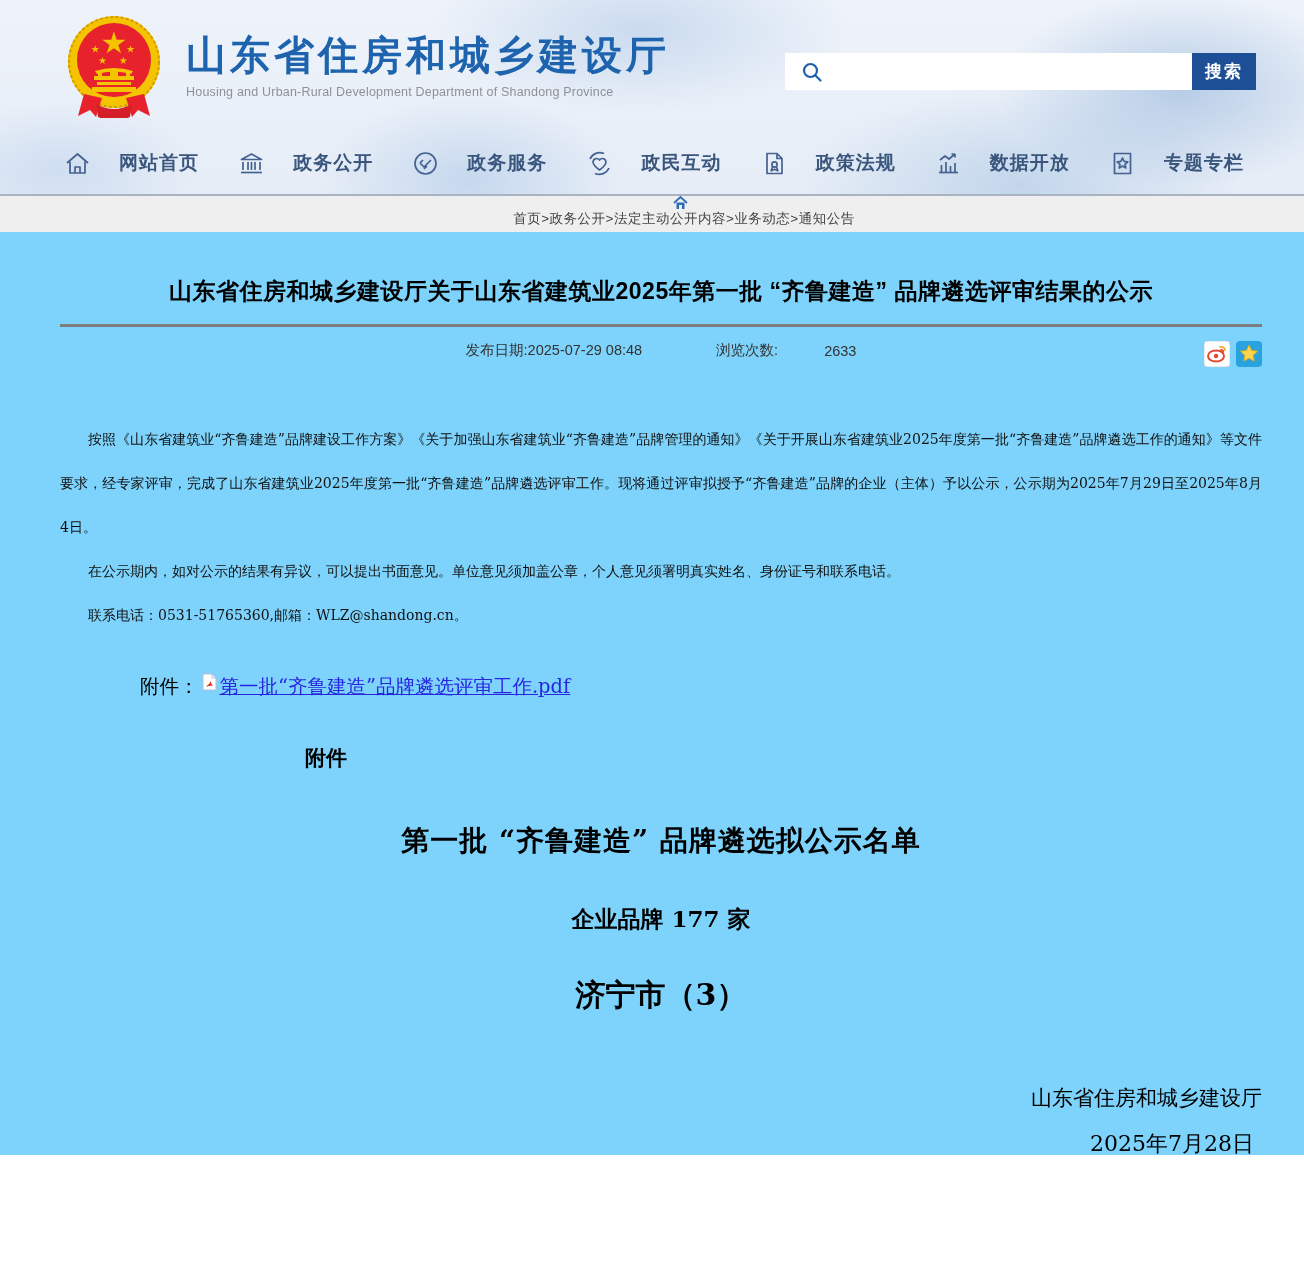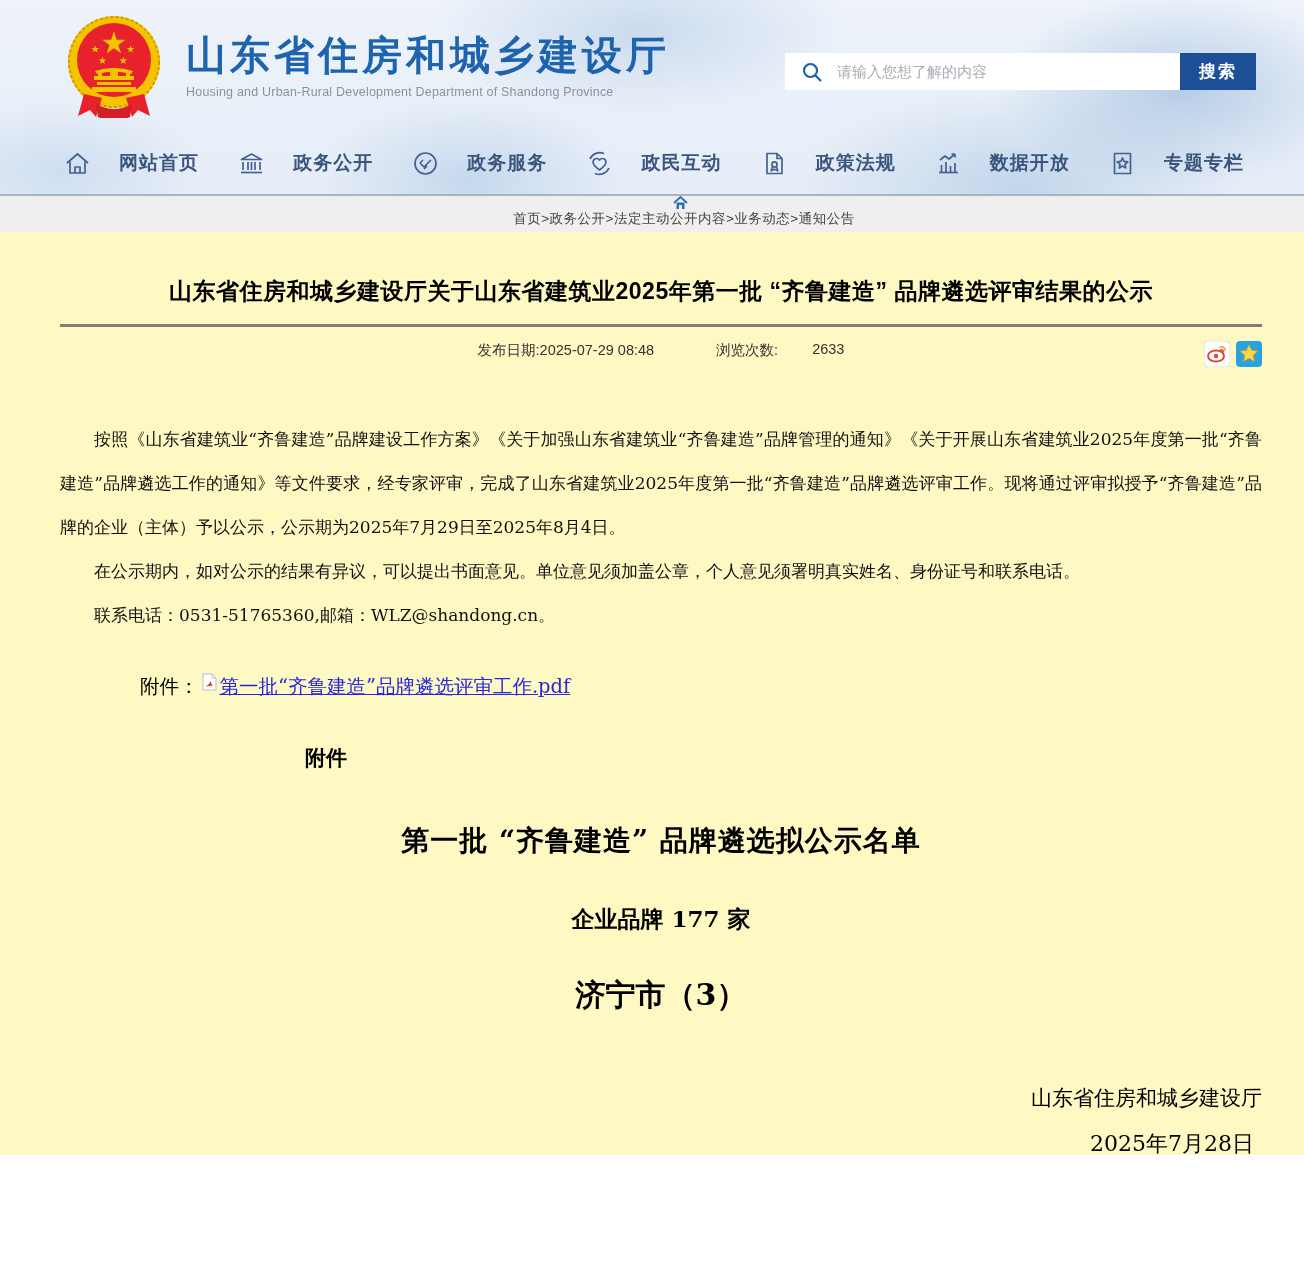--- a/index.html
+++ b/index.html
@@ -46,21 +46,21 @@
     flex:1;display:flex;align-items:center;background:#fff;
     border:0;height:37px;
   }
   .search-icon{margin:0 14px 0 16px;flex:0 0 auto;display:flex;}
   .search-input{
     border:0;outline:none;flex:1;height:100%;font-size:15px;
     color:#333;background:transparent;font-family:"Liberation Sans",sans-serif;
   }
   .search-input::placeholder{color:#a9adb3;}
   .search-btn{
-    width:76px;height:37px;border:0;background:var(--btn);color:#fff;
+    width:64px;height:37px;border:0;background:var(--btn);color:#fff;
     font-size:17px;font-weight:bold;cursor:pointer;letter-spacing:2px;
     font-family:"Liberation Sans",sans-serif;
   }
   
   .nav{
     height:64px;display:flex;align-items:center;
     padding:0 60px 0 64px;justify-content:space-between;
     border-bottom:2px solid #aab3c2;
   }
   .nav-item{
@@ -72,41 +72,41 @@
   }
   
   .crumb-bar{
     height:36px;background:#efefef;display:flex;align-items:center;
     padding-left:64px;
     flex-direction:column;
   }
   .crumb-home{display:flex;margin-right:7px;}
   .crumb-text{font-size:13.5px;color:#444;letter-spacing:.5px;cursor:pointer;}
   
-  .content{padding:44px 42px 0 60px;background:#fef9c3;}
+  .content{padding:44px 42px 0 60px;background:#7dd3fc;}
   .article-title{
     text-align:center;font-size:23px;font-weight:bold;color:#000;
     font-family:"Liberation Sans",sans-serif;letter-spacing:.5px;
   }
   .title-rule{border:0;border-top:3px solid #7d7d7d;margin-top:17px;}
   .meta{
     position:relative;margin-top:14px;height:26px;
     text-align:center;font-size:14.5px;color:#333;
   }
-  .meta-inner{display:inline-flex;gap:0;align-items:flex-start;}
+  .meta-inner{display:inline-flex;gap:12px;align-items:center;}
   .meta-publish{margin-right:62px;}
   .meta-views-label{margin-right:34px;}
   .share-icons{
     position:absolute;right:0;top:0;display:flex;gap:6px;align-items:center;
   }
   .share-btn{width:26px;height:26px;cursor:pointer;display:flex;}
   .body-text{
     margin-top:50px;
     font-family:"DejaVu Serif","Liberation Serif",serif;
-    font-size:17px;line-height:44px;color:#111;
+    font-size:14px;line-height:44px;color:#111;
     text-align:justify;
   }
   .body-text p{text-indent:2em;}
   .attachment-row{
     margin-top:36px;
     font-family:"DejaVu Serif","Liberation Serif",serif;
     font-size:19.5px;display:flex;
   }
   .attachment-label{text-indent:2em;padding-left:2.1em;}
   .pdf-icon{margin:0 2px 0 4px;display:flex;}
@@ -171,21 +171,20 @@
       <div class="site-subtitle">Housing and Urban-Rural Development Department of Shandong Province</div>
     </div>
     <div class="search-wrap">
       <div class="search-box">
         <span class="search-icon">
           <svg width="22" height="22" viewBox="0 0 22 22" fill="none">
             <circle cx="9.5" cy="9.5" r="6.5" stroke="#1d5fae" stroke-width="2.2"></circle>
             <line x1="14.5" y1="14.5" x2="19.5" y2="19.5" stroke="#1d5fae" stroke-width="2.2" stroke-linecap="round"></line>
           </svg>
         </span>
-        <input class="search-input" type="text" placeholder="请输入您想了解的内容" style="">
       </div>
       <button class="search-btn">搜索</button>
     </div>
   </div>
 
   <div class="nav">
     <div class="nav-item">
       <span class="nv-icon">
         <svg width="27" height="27" viewBox="0 0 27 27" fill="none" stroke="#44618f" stroke-width="1.7" stroke-linejoin="round">
           <path d="M3 13 L13.5 4 L24 13"></path>

